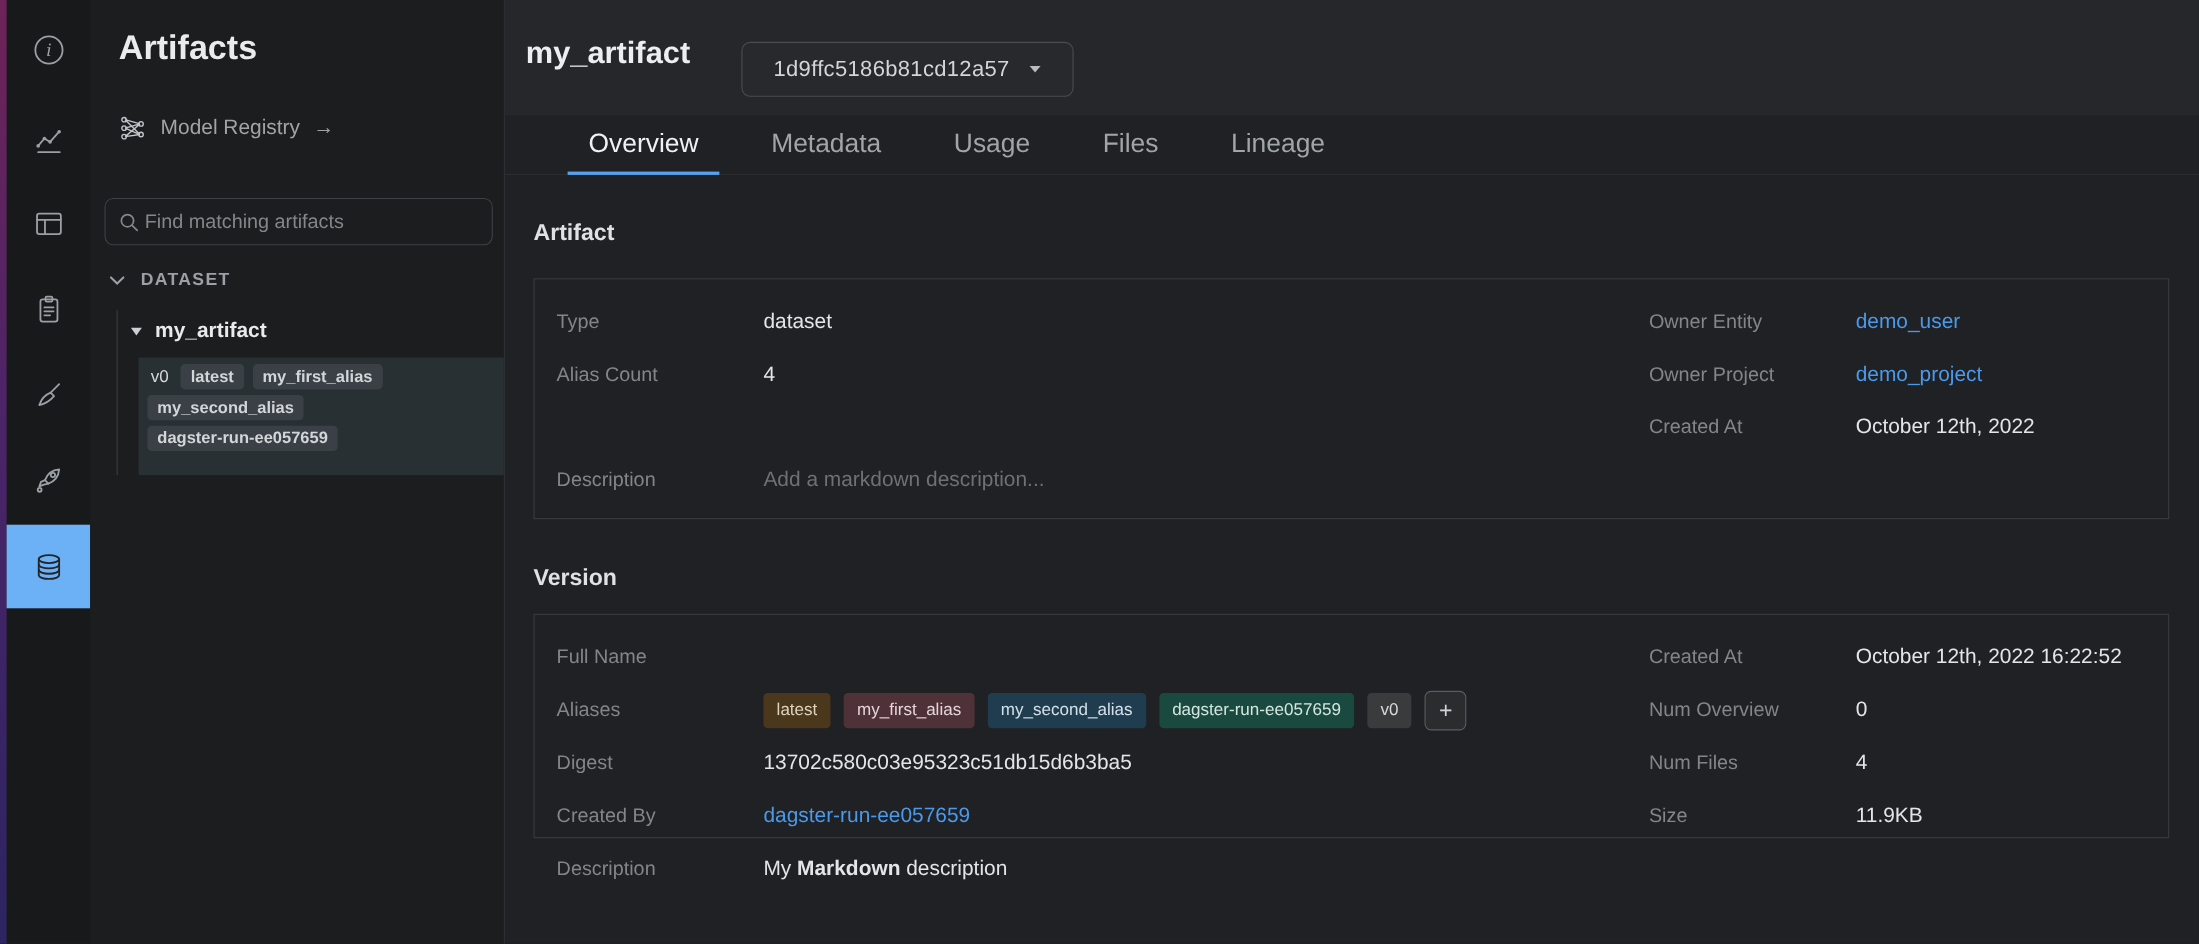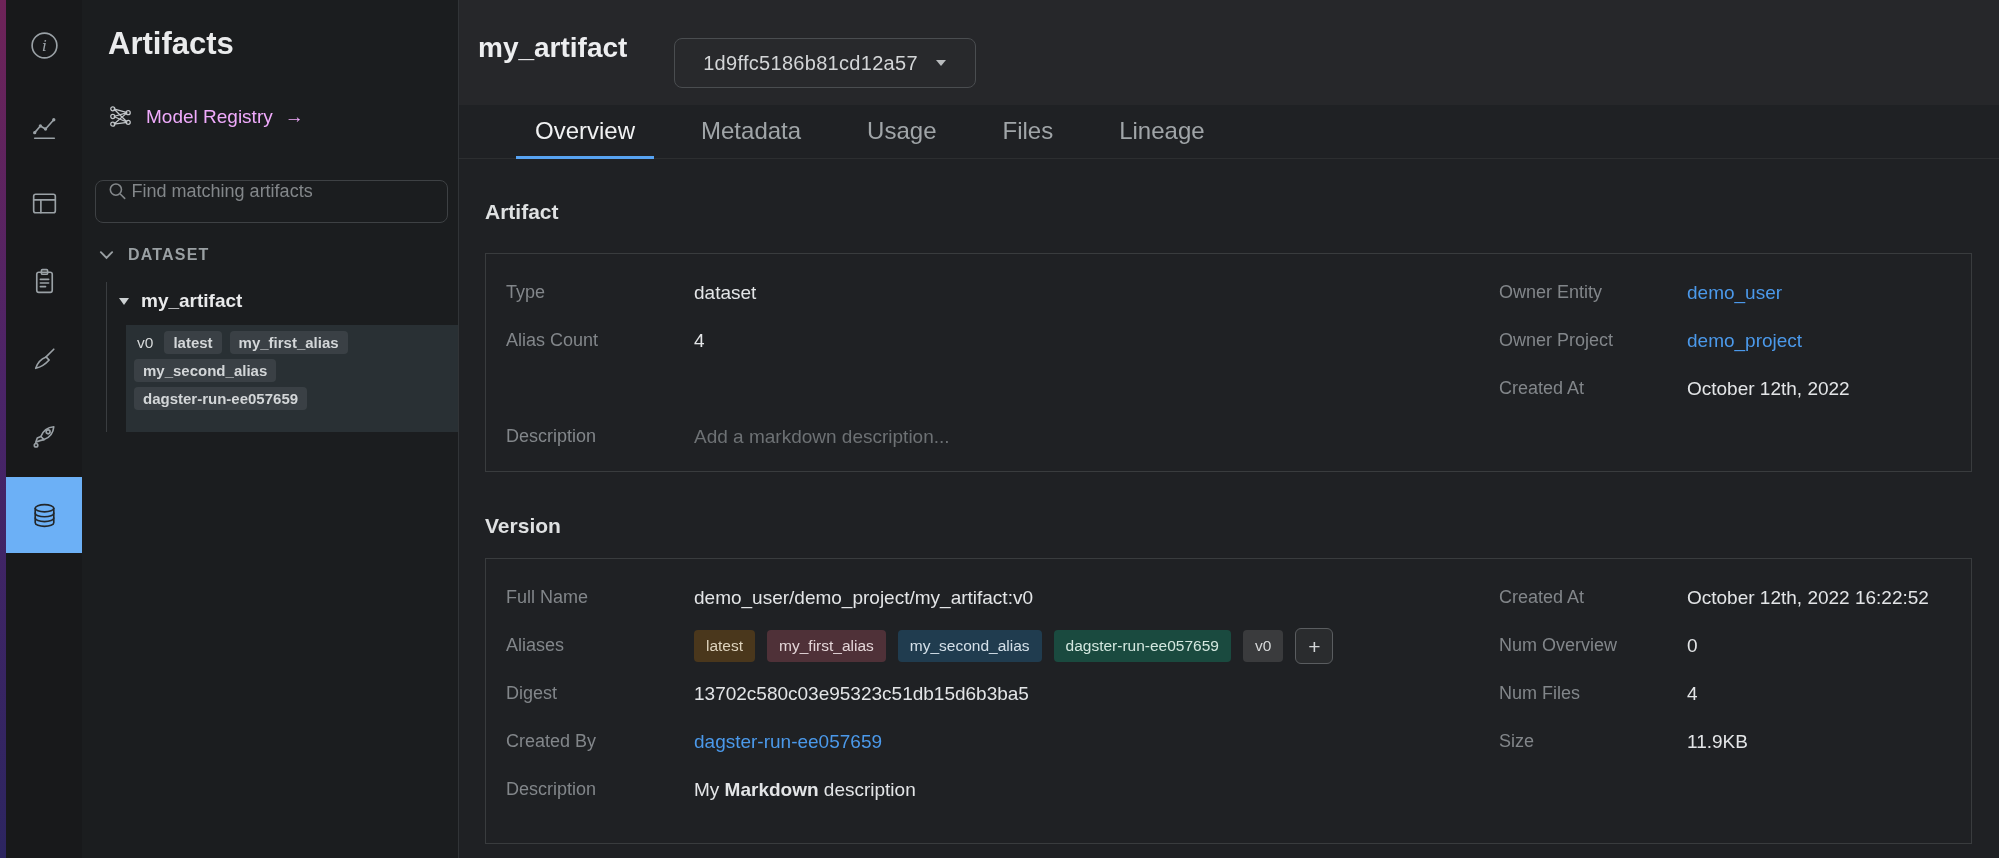--- a/index.html
+++ b/index.html
@@ -20,25 +20,25 @@
     stroke-width:1.6; stroke-linecap:round; stroke-linejoin:round; }
   .rail-btn.active { background:#6cb0f6; height:76px; }
   .rail-btn.active svg { stroke:#222629; }
   .dotfill { fill:#9aa1a6; stroke:none; }
 
   
   .sidebar { position:absolute; left:82px; top:0; width:377px; height:858px;
     background:#1b1d1f; border-right:1px solid #313437; }
   .sb-title { position:absolute; left:26px; top:26px; font-size:31px; font-weight:600; color:#eaebec; }
   .sb-registry { position:absolute; left:25px; top:103px; display:flex; align-items:center; gap:12px;
-    font-size:19px; color:#f0abfc; cursor:pointer; }
+    font-size:19px; color:#a3a3a3; cursor:pointer; }
   .sb-registry svg { stroke:#c2c6c9; fill:none; stroke-width:1.3; }
   .sb-registry .nodefill { fill:none; }
   .sb-search { position:absolute; left:13px; top:180px; width:353px; height:43px;
-    border:1px solid #3e4144; border-radius:8px; display:flex; align-items:flex-start;
+    border:1px solid #3e4144; border-radius:8px; display:flex; align-items:center;
     padding:0 12px; gap:5px; background:#1b1d1f; }
   .sb-search input { background:transparent; border:none; outline:none; width:100%;
     color:#d6d8d9; font-size:18px; font-family:inherit; }
   .sb-search input::placeholder { color:#83878a; }
   .sb-dataset { position:absolute; left:17px; top:246px; display:flex; align-items:center; gap:14px;
     color:#9aa0a3; font-size:16px; font-weight:700; letter-spacing:1.2px; cursor:pointer; }
   .sb-treeline { position:absolute; left:24px; top:282px; width:1px; height:150px; background:#3a3d40; }
   .sb-artifact { position:absolute; left:36px; top:290px; display:flex; align-items:center; gap:11px;
     font-size:19px; font-weight:700; color:#e9eaeb; cursor:pointer; }
   .sb-version { position:absolute; left:44px; top:325px; width:332px; height:107px;
@@ -61,21 +61,21 @@
     border-bottom:1px solid #2c2e30; padding-left:57px; display:flex; }
   .tab { padding:0 19px; margin-right:28px; font-size:24px; color:#a0a5a8;
     line-height:51px; height:54px; cursor:pointer; white-space:nowrap; }
   .tab.active { color:#f0f1f2; border-bottom:3px solid #57a3f2; }
 
   .section-title { position:absolute; left:26px; font-size:21px; color:#dfe1e2; }
   #artifact-title { top:200px; } #version-title { top:514px; }
 
   .panel { position:absolute; left:26px; width:1487px; border:1px solid #393c3e; }
   #artifact-panel { top:253px; height:219px; }
-  #version-panel  { top:558px; height:286px; }
+  #version-panel  { top:558px; height:204px; }
   .pcol { position:absolute; top:28px; }
   .pcol.pleft  { left:20px;  width:960px; }
   .pcol.pright { left:1013px; width:455px; }
   .prow { display:flex; align-items:flex-start; height:48px; }
   .plabel { flex:0 0 188px; font-size:18px; color:#82868a; }
   .pvalue { font-size:19px; color:#e3e5e7; }
   .pvalue b { font-weight:700; }
   .pvalue.link { color:#4b99ea; cursor:pointer; }
   .pvalue.placeholder { color:#6d7174; cursor:text; }
   .prow.spacer { height:48px; }
@@ -260,21 +260,20 @@
       </div>
     </div>
   </section>
 
   <h2 class="section-title" id="version-title">Version</h2>
 
   <section class="panel" id="version-panel">
     <div class="pcol pleft">
       <div class="prow">
         <span class="plabel">Full Name</span>
-        <span class="pvalue">demo_user/demo_project/my_artifact:v0</span>
       </div>
       <div class="prow">
         <span class="plabel">Aliases</span>
         <span class="badges">
           <span class="badge" style="background:#4a371c;color:#ded3bd">latest</span>
           <span class="badge" style="background:#4f3138;color:#e4d6d8">my_first_alias</span>
           <span class="badge" style="background:#203c4f;color:#d4e0e9">my_second_alias</span>
           <span class="badge" style="background:#1a4a3f;color:#d3e7df">dagster-run-ee057659</span>
           <span class="badge" style="background:#3a3b3d;color:#d6d8d9">v0</span>
           <span class="add-btn">+</span>

